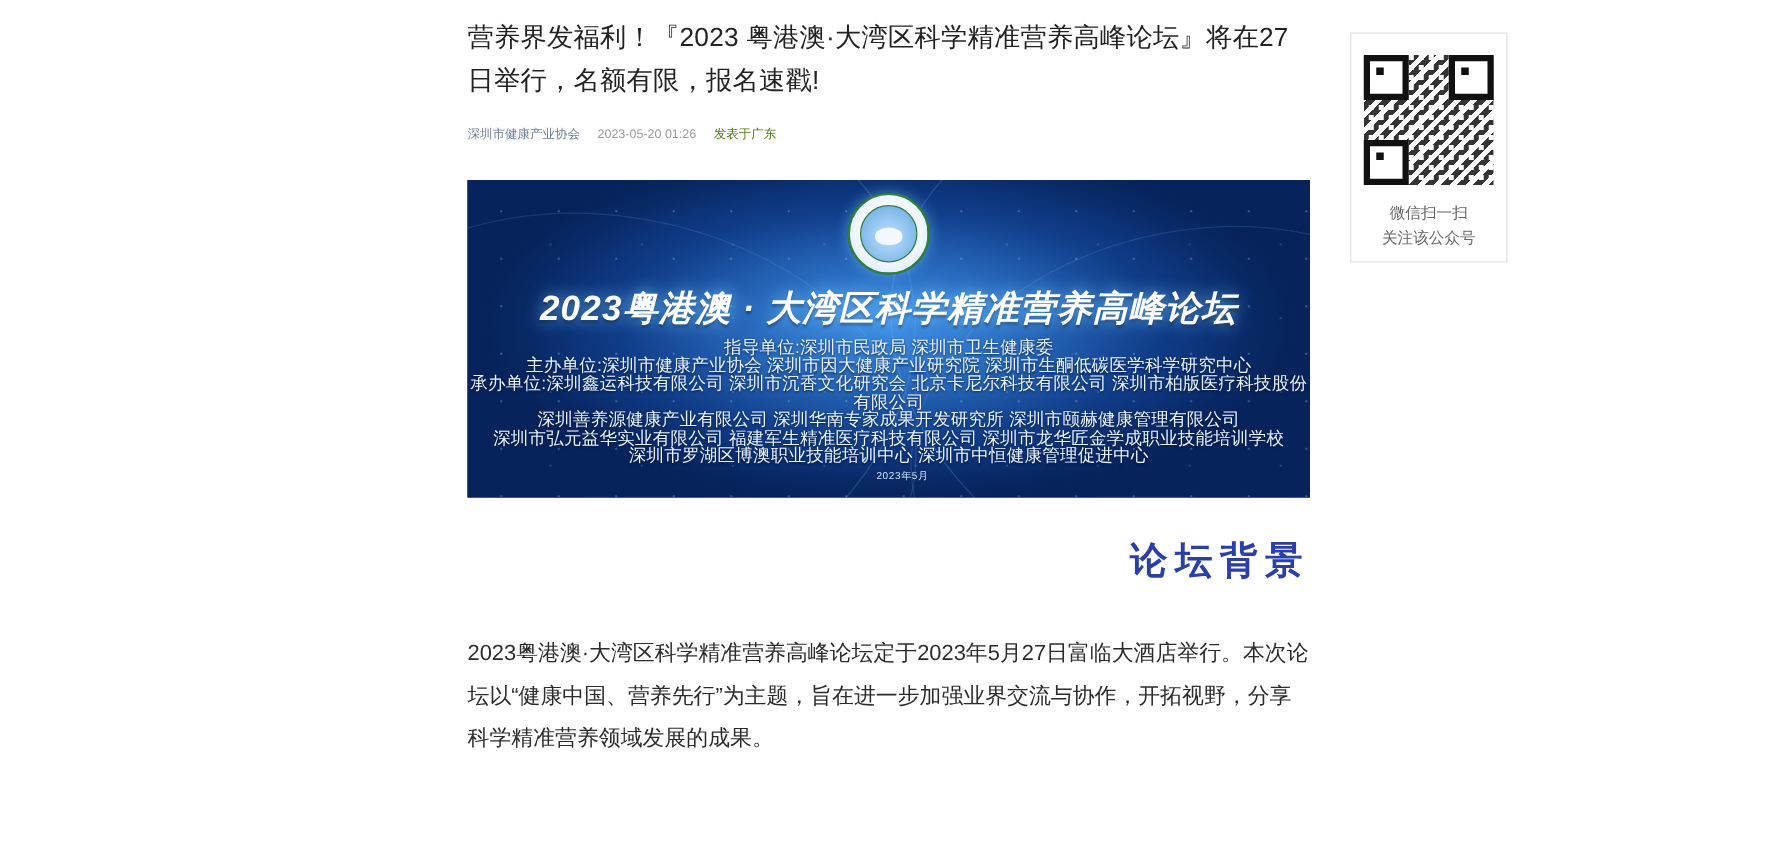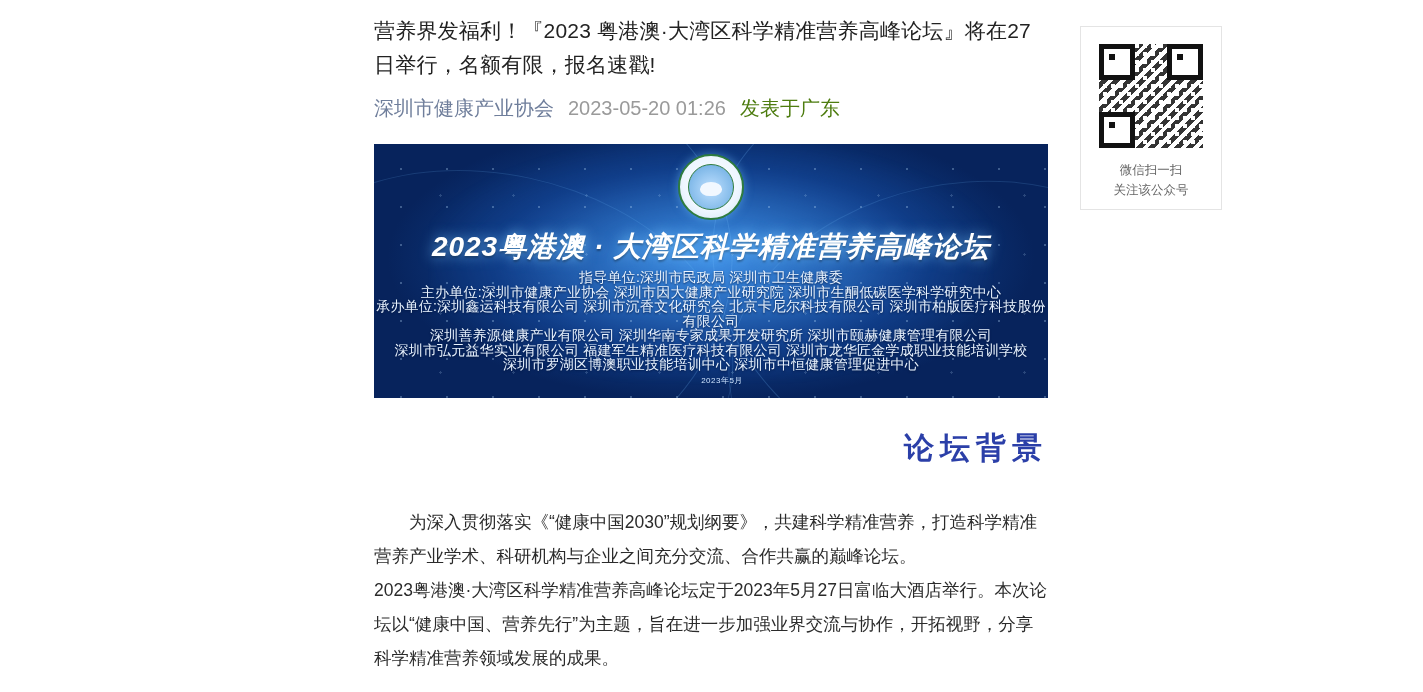--- a/index.html
+++ b/index.html
@@ -30,21 +30,21 @@
   .article-title {
     font-size: 21px;
     line-height: 34px;
     color: #222222;
     font-weight: normal;
     margin: 14px 0 0 0;
     letter-spacing: 0.2px;
   }
   .meta {
     margin-top: 16px;
-    font-size: 20px;
+    font-size: 10px;
     color: #9a9a9a;
     line-height: 20px;
     display: flex;
     align-items: center;
   }
   .meta .account {
     color: #6f7e9b;
     margin-right: 14px;
   }
   .meta .date {
@@ -172,21 +172,21 @@
     line-height: 34px;
     color: #2b2b2b;
   }
   .body-text p { margin: 0; }
   .body-text .indent { text-indent: 2em; }
   
   .qr-card {
     position: absolute;
     left: 1080px;
     top: 26px;
-    width: 142px;
+    width: 126px;
     height: 184px;
     border: 1px solid #e4e4e4;
     background: #fff;
     box-sizing: border-box;
     display: flex;
     flex-direction: column;
     align-items: center;
   }
   .qr-code {
     margin-top: 17px;
@@ -266,21 +266,20 @@
         <div>深圳市弘元益华实业有限公司 福建军生精准医疗科技有限公司 深圳市龙华匠金学成职业技能培训学校</div>
         <div>深圳市罗湖区博澳职业技能培训中心 深圳市中恒健康管理促进中心</div>
       </div>
 
       <div class="banner-date">2023年5月</div>
     </div>
 
     <div class="section-heading">论坛背景</div>
 
     <div class="body-text">
-      <p class="indent">为深入贯彻落实《“健康中国2030”规划纲要》，共建科学精准营养，打造科学精准营养产业学术、科研机构与企业之间充分交流、合作共赢的巅峰论坛。</p>
       <p>2023粤港澳·大湾区科学精准营养高峰论坛定于2023年5月27日富临大酒店举行。本次论坛以“健康中国、营养先行”为主题，旨在进一步加强业界交流与协作，开拓视野，分享科学精准营养领域发展的成果。</p>
     </div>
 
   </div>
 
   <div class="qr-card">
     <div class="qr-code">
       <div class="qr-noise"></div>
       <div class="finder f-tl"></div>
       <div class="finder f-tr"></div>

